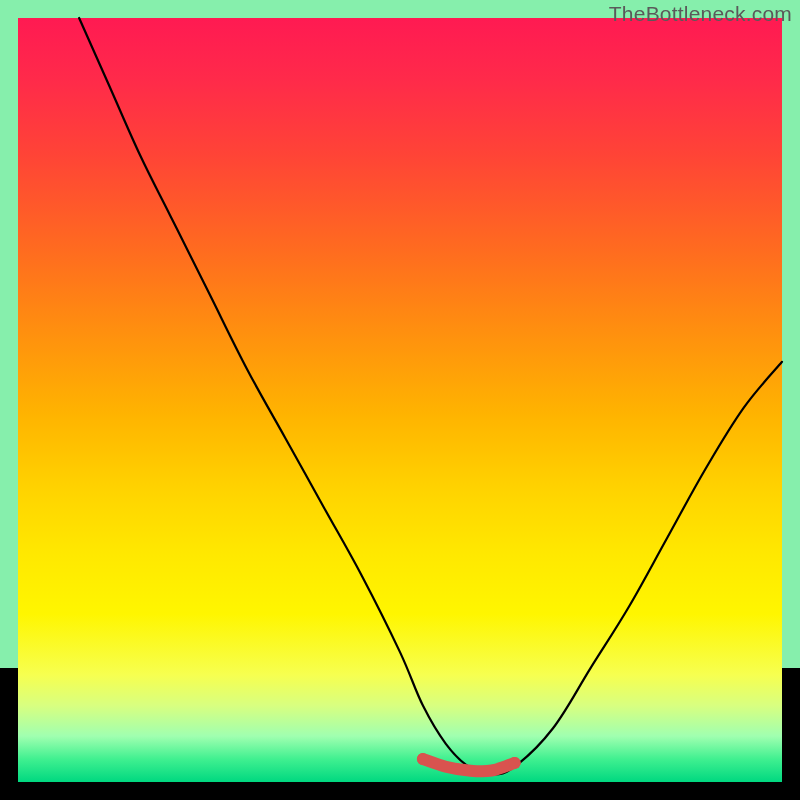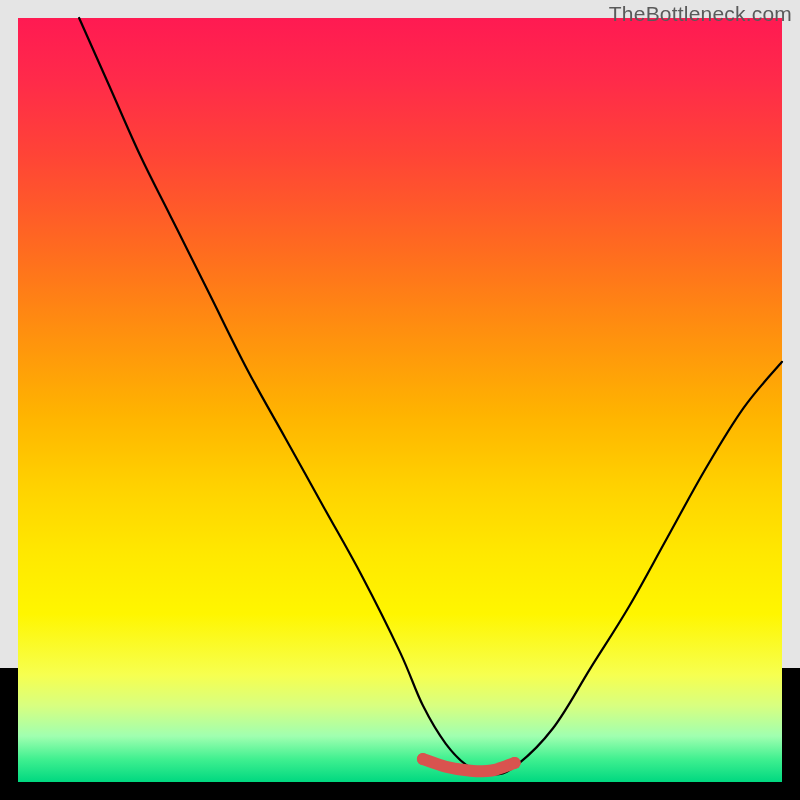--- a/index.html
+++ b/index.html
@@ -1,21 +1,21 @@
 <!DOCTYPE html>
 <html><head>
 <meta charset="utf-8">
 <style>
   * { margin: 0; padding: 0; box-sizing: border-box; }
   html, body { width: 800px; height: 800px; overflow: hidden; background: #000; }
   .container {
     position: relative;
     width: 800px;
     height: 668px;
-    background: #e5e5e5;
+    background: #86efac;
   }
   .plot-area {
     position: absolute;
     left: 18px;
     top: 18px;
     width: 764px;
     height: 764px;
     background: linear-gradient(to bottom,
       #ff1a52 0%,
       #ff2a4a 8%,

